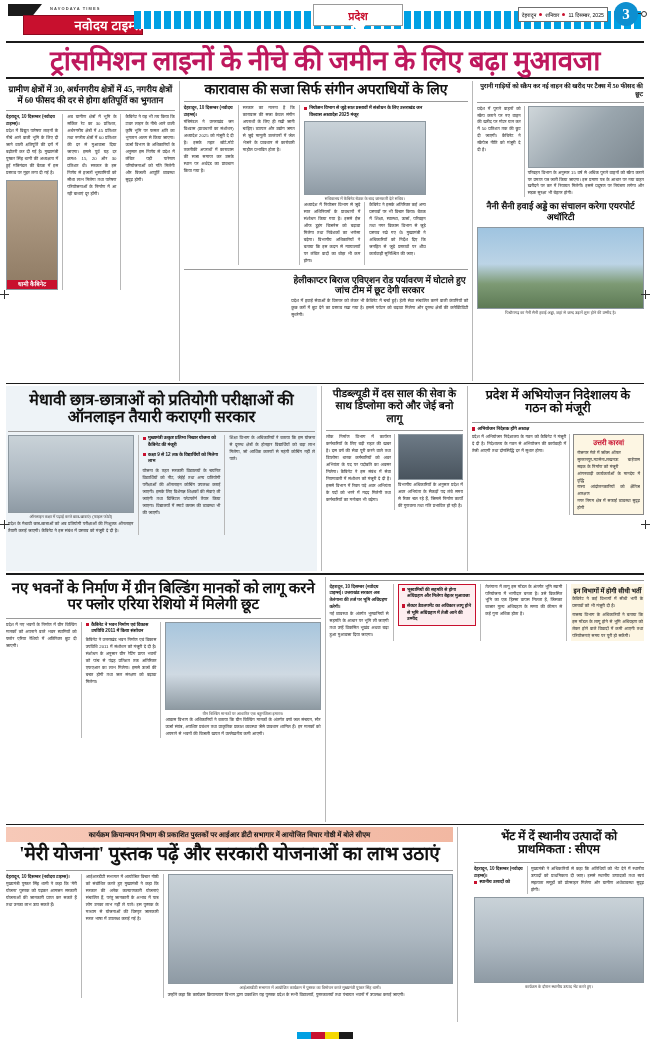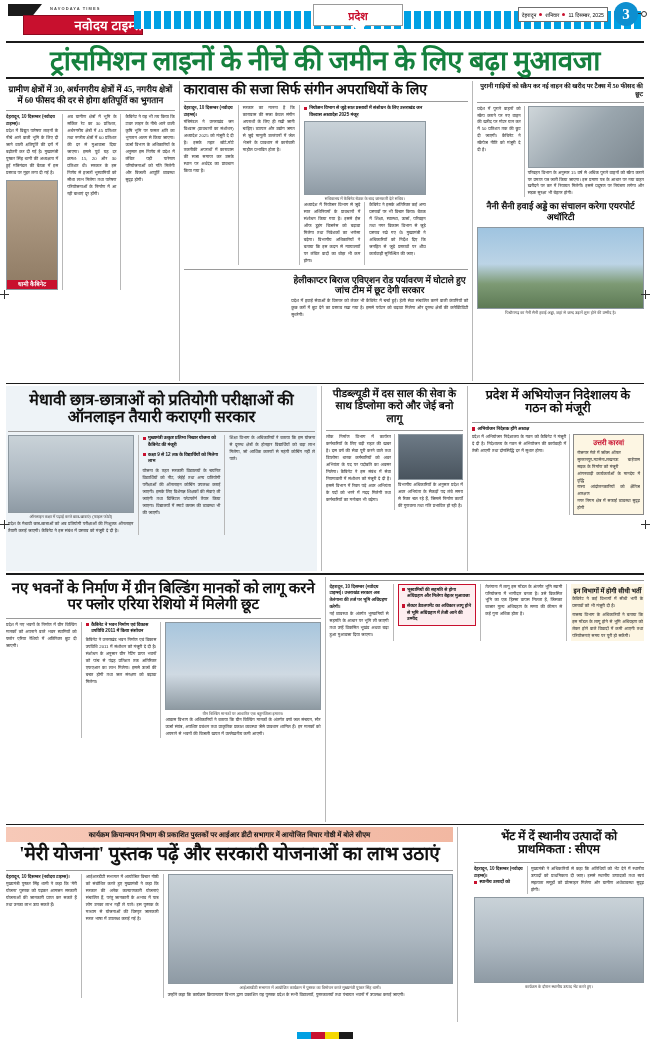--- a/index.html
+++ b/index.html
@@ -67,37 +67,37 @@
     font-family:"Liberation Serif","DejaVu Serif",serif;
   }
   .pageno-tail { position:absolute; right:0px; top:13px; width:8px; height:1px; background:#333; z-index:3;}
   .pageno-tail:after{ content:""; position:absolute; right:-3px; top:-2px; width:4px;height:4px;
     border:1px solid #333; border-radius:50%; background:#fff;}
   .rule-top { height:2px; background:#1b1b1b; margin-top:1px; }
 
   
   .lead-head {
     text-align:center; font-weight:bold; line-height:1.02;
-    font-size:27.5px; letter-spacing:-0.2px; color:#15803d;
+    font-size:27.5px; letter-spacing:-0.2px; color:#be185d;
     padding:4px 0 2px; font-family:"Liberation Serif","DejaVu Serif",serif;
     white-space:nowrap;
   }
   .rule-med { height:1.5px; background:#1b1b1b; }
 
   
   .band { display:flex; gap:4px; }
   .vline { width:1px; background:#b8b8b8; flex:0 0 1px; }
   .hline { height:1px; background:#9a9a9a; margin:3px 0; }
 
   .sub-head {
     text-align:center; font-weight:bold; font-size:8.6px; line-height:1.32;
     font-family:"Liberation Serif","DejaVu Serif",serif; padding:3px 2px 1px;
   }
   .kicker-head {
-    text-align:left; font-weight:bold; font-size:14px; line-height:1.05;
+    text-align:center; font-weight:bold; font-size:14px; line-height:1.05;
     font-family:"Liberation Serif","DejaVu Serif",serif; padding:2px 0 1px;
     white-space:nowrap;
   }
   .mid-head {
     text-align:center; font-weight:bold; font-size:16px; line-height:1.07;
     font-family:"Liberation Serif","DejaVu Serif",serif; padding:3px 2px;
   }
   .small-head {
     font-weight:bold; font-size:9px; line-height:1.18; text-align:center;
     font-family:"Liberation Serif","DejaVu Serif",serif; padding:2px 1px;

